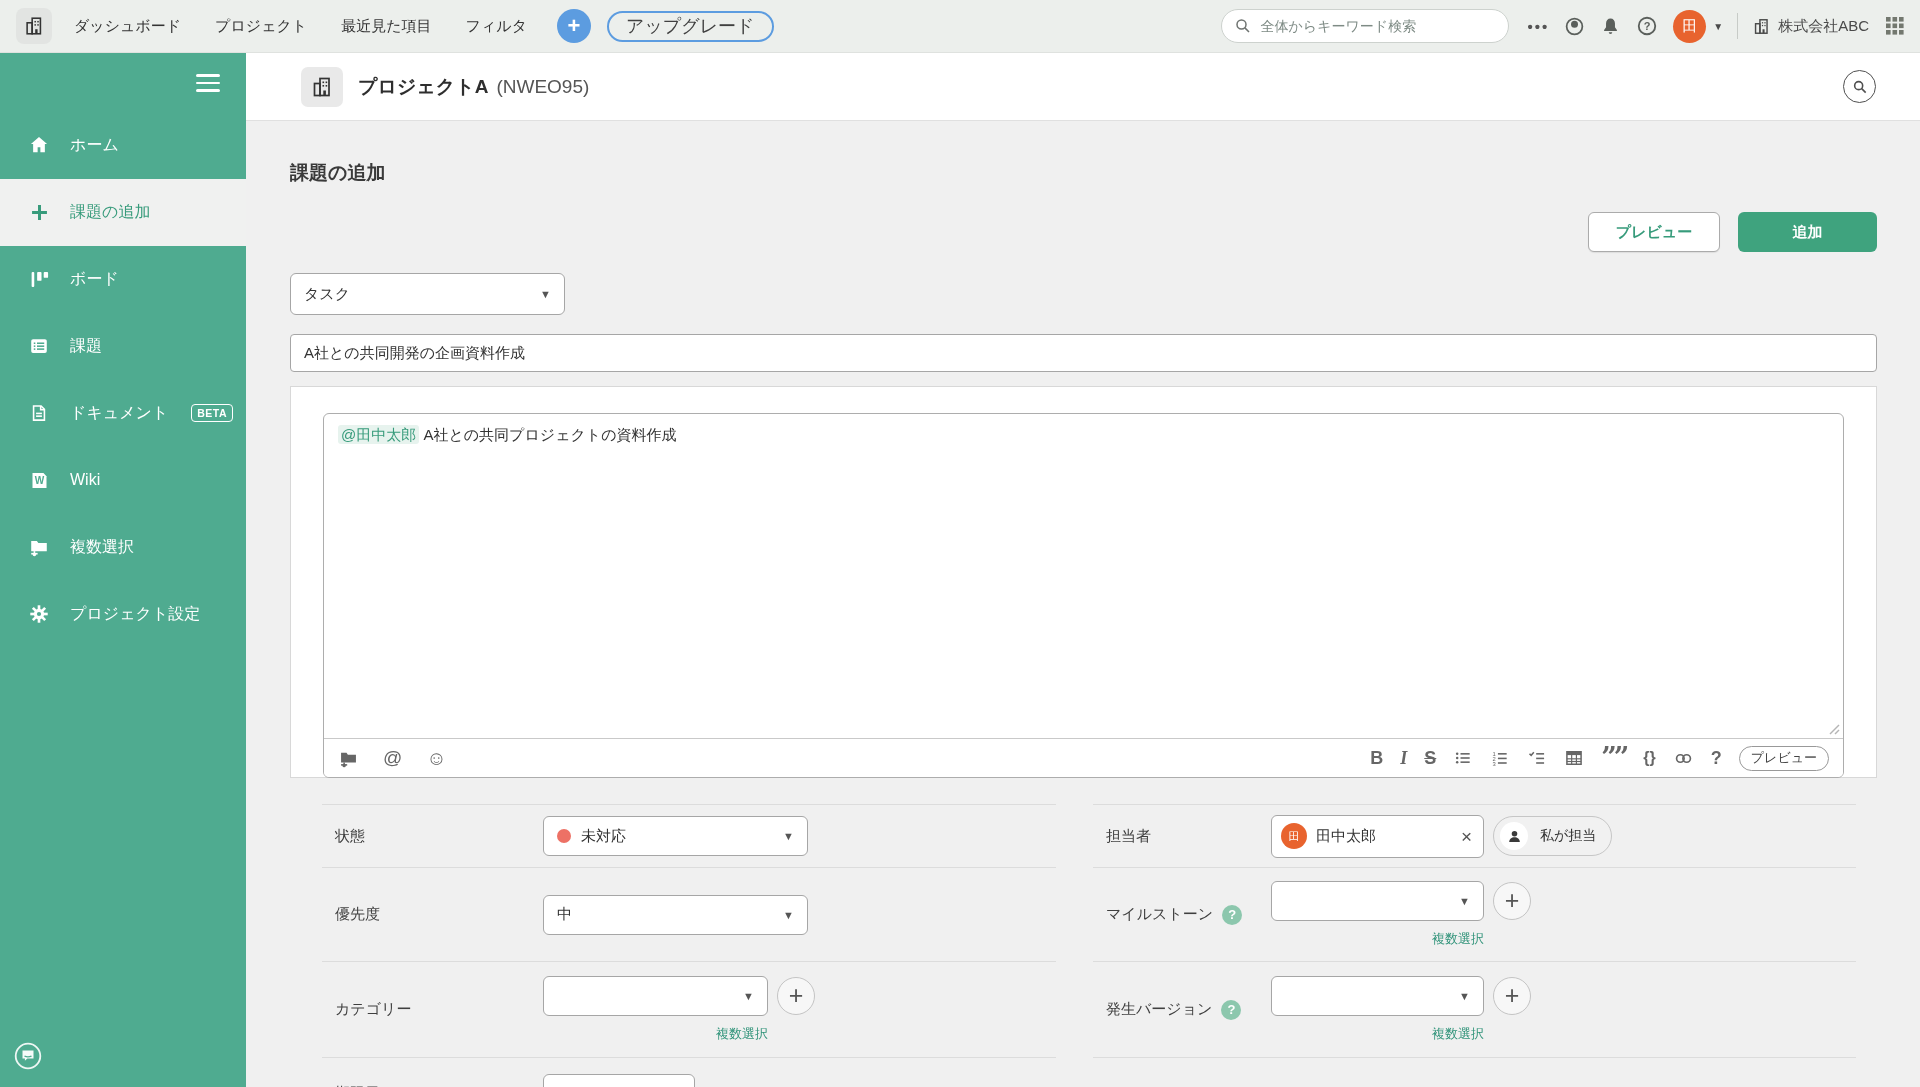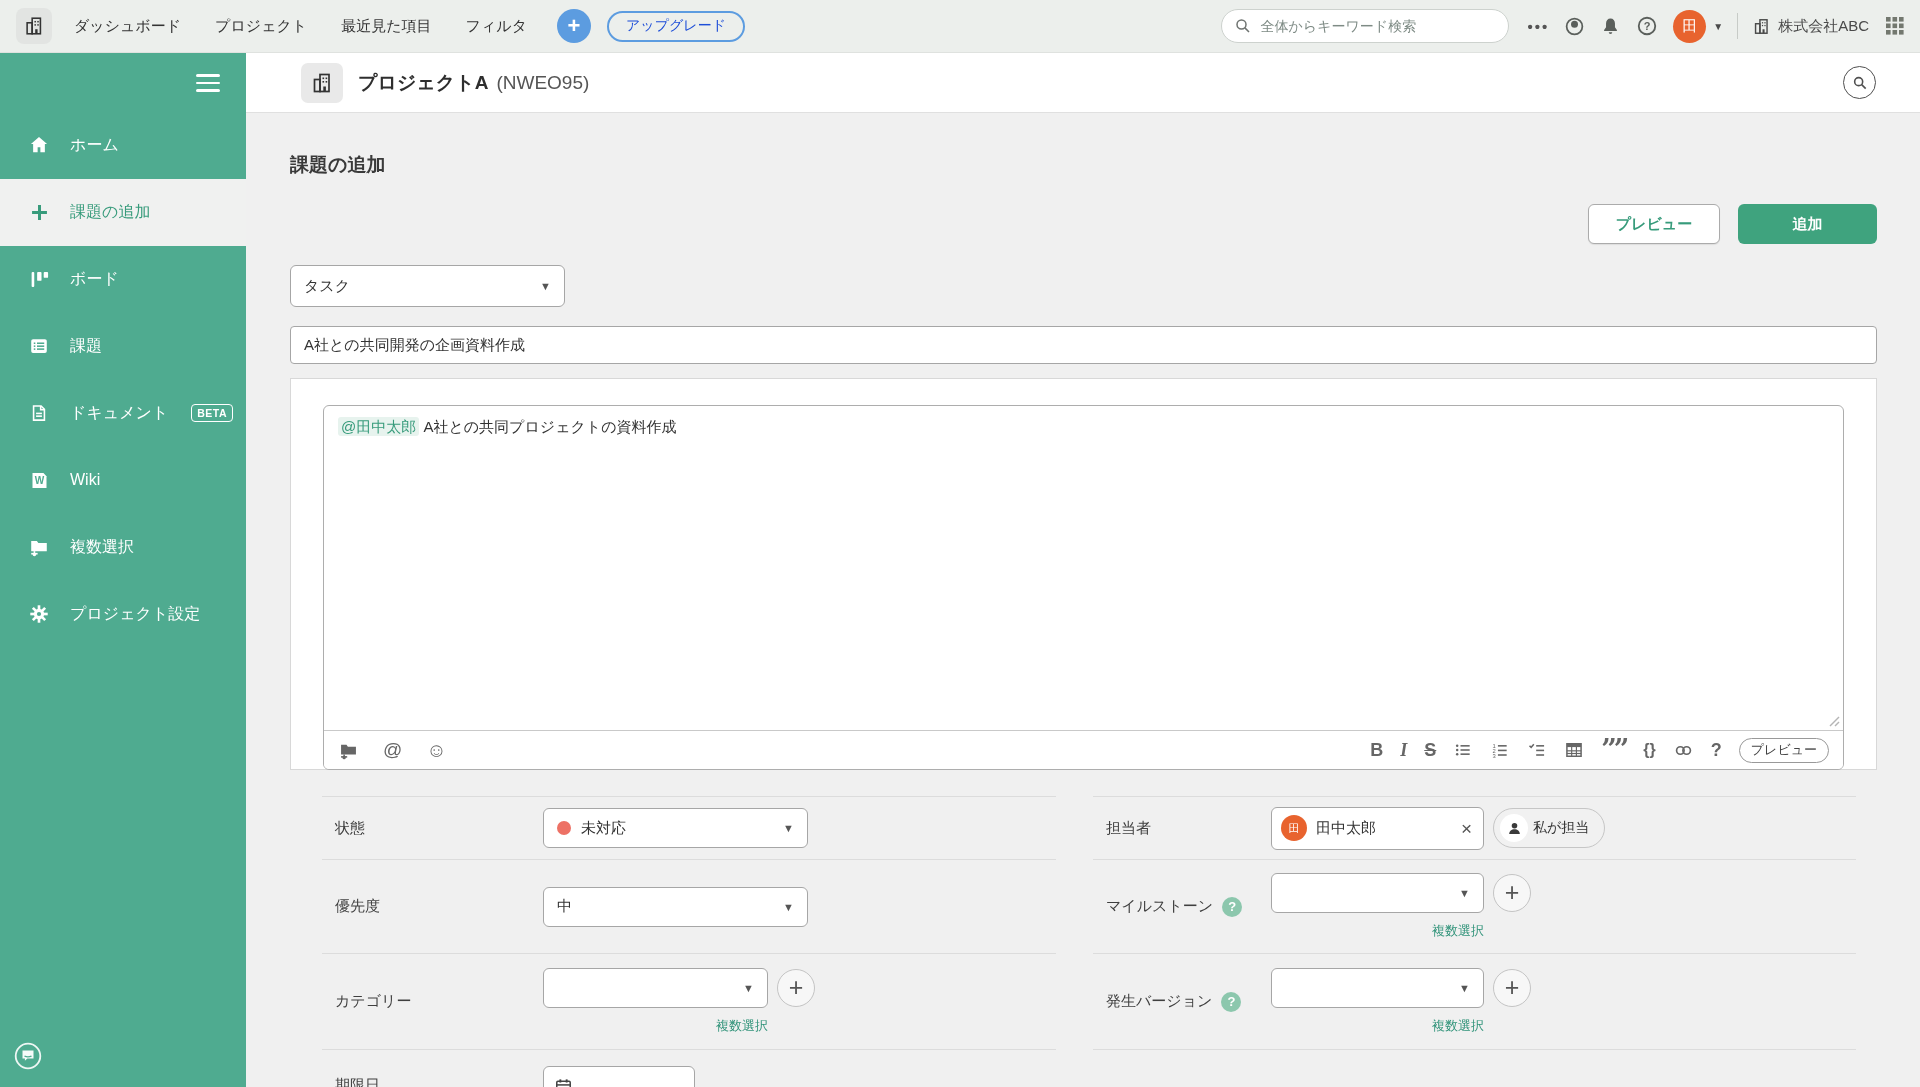--- a/index.html
+++ b/index.html
@@ -12,21 +12,21 @@
   html,body{width:1920px; height:1087px; overflow:hidden;}
   body{font-family:"Liberation Sans","DejaVu Sans",sans-serif; background:var(--content-bg); color:#333;}
   svg{display:block;}
 
   
   .topbar{height:53px; background:var(--topbar-bg); display:flex; align-items:center; padding:0 16px; border-bottom:1px solid #DFE2DF;}
   .logo-box{width:36px;height:36px;border-radius:8px;background:#E2E4E2;display:flex;align-items:center;justify-content:center;color:#333;}
   .topmenu{display:flex; align-items:center; margin-left:22px; gap:34px;}
   .topmenu .mitem{font-size:15px; color:#333; cursor:pointer; white-space:nowrap;}
   .plus-circle{width:34px;height:34px;border-radius:50%;background:var(--blue);color:#fff;display:flex;align-items:center;justify-content:center;font-size:22px;font-weight:bold;margin-left:30px;cursor:pointer;line-height:1;}
-  .upgrade-pill{margin-left:16px;height:31px;border:2px solid var(--blue);border-radius:16px;display:flex;align-items:center;padding:0 17px;font-size:14px;color:#1d4ed8;background:transparent;cursor:pointer;white-space:nowrap;}
+  .upgrade-pill{margin-left:16px;height:31px;border:2px solid var(--blue);border-radius:16px;display:flex;align-items:center;padding:0 17px;font-size:18px;color:#404040;background:transparent;cursor:pointer;white-space:nowrap;}
   .search-pill{margin-left:auto;margin-right:18px;width:288px;height:34px;border-radius:17px;background:#fff;border:1px solid #CDD2CE;display:flex;align-items:center;padding:0 12px;gap:8px;}
   .search-pill input{border:none;outline:none;flex:1;font-size:14px;background:transparent;color:#333;font-family:inherit;}
   .search-pill input::placeholder{color:#7E8B85;}
   .tb-ic{color:#5A5F5B;display:flex;align-items:center;justify-content:center;cursor:pointer;}
   .tb-group{display:flex;align-items:center;gap:15px;}
   .dots{font-size:15px;font-weight:bold;letter-spacing:2px;color:#555;}
   .avatar{width:33px;height:33px;border-radius:50%;background:var(--orange);color:#fff;display:flex;align-items:center;justify-content:center;font-size:15px;cursor:pointer;}
   .caret{font-size:10px;color:#4a4a4a;}
   .tb-divider{width:1px;height:26px;background:#C7CBC7;margin:0 14px;}
   .org{display:flex;align-items:center;gap:7px;color:#4a4a4a;font-size:15px;cursor:pointer;white-space:nowrap;}
@@ -41,21 +41,21 @@
   .hamburger span{display:block;width:24px;height:2.5px;background:#fff;border-radius:2px;}
   .side-item{height:67px;display:flex;align-items:center;padding-left:27px;gap:19px;color:#fff;font-size:16px;font-weight:500;cursor:pointer;}
   .side-item .sic{width:24px;display:flex;justify-content:center;color:#fff;}
   .side-item.active{background:var(--sidebar-active-bg);color:var(--accent);}
   .side-item.active .sic{color:var(--accent);}
   .beta-badge{border:1.5px solid currentColor;border-radius:4px;font-size:10.5px;padding:2px 5px;margin-left:4px;font-weight:bold;letter-spacing:.5px;}
   .chat-fab{position:absolute;left:14px;bottom:17px;cursor:pointer;}
 
   
   .main{flex:1; display:flex; flex-direction:column; background:var(--content-bg); min-width:0;}
-  .proj-header{height:60px;background:#fff;border-bottom:1px solid #E0E0E0;display:flex;align-items:center;padding:0 44px 0 55px;}
+  .proj-header{height:68px;background:#fff;border-bottom:1px solid #E0E0E0;display:flex;align-items:center;padding:0 44px 0 55px;}
   .proj-ic-box{width:42px;height:40px;background:#E9E9E9;border-radius:7px;display:flex;align-items:center;justify-content:center;color:#333;}
   .proj-title{margin-left:15px;font-size:19px;font-weight:bold;color:#2e2e2e;}
   .proj-key{margin-left:8px;font-size:19px;color:#555;}
   .hdr-search{margin-left:auto;width:33px;height:33px;border-radius:50%;border:1.5px solid #4F4F4F;display:flex;align-items:center;justify-content:center;color:#4F4F4F;cursor:pointer;background:#fff;}
 
   .content{flex:1;padding:0 43px 0 44px;overflow:hidden;}
   .page-heading{margin-top:39px;font-size:19px;font-weight:bold;color:#3a3a3a;}
   .actions-row{margin-top:26px;display:flex;justify-content:flex-end;gap:18px;}
   .btn-preview{width:132px;height:40px;background:#fff;border:1px solid #ABABAB;border-radius:6px;color:var(--accent);font-size:15px;font-weight:bold;display:flex;align-items:center;justify-content:center;cursor:pointer;box-shadow:0 1px 1px rgba(0,0,0,.08);}
   .btn-add{width:139px;height:40px;background:var(--add-btn);border:none;border-radius:6px;color:#fff;font-size:15px;font-weight:bold;display:flex;align-items:center;justify-content:center;cursor:pointer;}
@@ -101,21 +101,21 @@
   .w265{width:265px;} .w225{width:225px;} .w213{width:213px;}
   .status-dot{width:14px;height:14px;border-radius:50%;background:var(--status-red);margin-right:10px;flex-shrink:0;}
   .ctrl-col{display:flex;flex-direction:column;}
   .ctrl-row{display:flex;align-items:center;}
   .add-circle{width:38px;height:38px;border-radius:50%;border:1px solid #C4C4C4;background:#F7F7F7;color:#555;font-size:25px;font-weight:300;display:flex;align-items:center;justify-content:center;margin-left:9px;cursor:pointer;line-height:1;padding-bottom:2px;}
   .multilink{color:var(--link-green);font-size:13px;margin-top:9px;text-align:right;cursor:pointer;text-decoration:none;display:block;}
   .combo{width:213px;height:43px;background:#fff;border:1px solid var(--border-gray);border-radius:6px;display:flex;align-items:center;padding:0 11px 0 9px;gap:9px;cursor:pointer;}
   .combo .avatar-s{width:26px;height:26px;border-radius:50%;background:var(--orange);color:#fff;font-size:11px;display:flex;align-items:center;justify-content:center;flex-shrink:0;}
   .combo .combo-name{flex:1;font-size:15px;color:#333;}
   .combo .clear-x{font-size:19px;color:#555;cursor:pointer;line-height:1;}
-  .assign-me{height:40px;border-radius:20px;background:#F1F1F1;border:1px solid #C6C6C6;display:flex;align-items:center;gap:5px;padding:0 15px 0 6px;margin-left:9px;cursor:pointer;text-align:center;}
+  .assign-me{height:40px;border-radius:20px;background:#F1F1F1;border:1px solid #C6C6C6;display:flex;align-items:center;gap:12px;padding:0 15px 0 6px;margin-left:9px;cursor:pointer;text-align:center;}
   .assign-me .pers-circ{width:28px;height:28px;border-radius:50%;background:#fff;display:flex;align-items:center;justify-content:center;color:#3a3a3a;}
   .assign-me .am-label{font-size:14px;color:#333;white-space:nowrap;}
   .date-input{width:152px;height:40px;background:#fff;border:1px solid var(--border-gray);border-radius:6px;display:flex;align-items:center;padding:0 10px;color:#444;cursor:pointer;}
   .due-label{margin-top:10px;}
 </style>
 </head>
 <body>
 
 <div class="topbar">
   <div class="logo-box">

